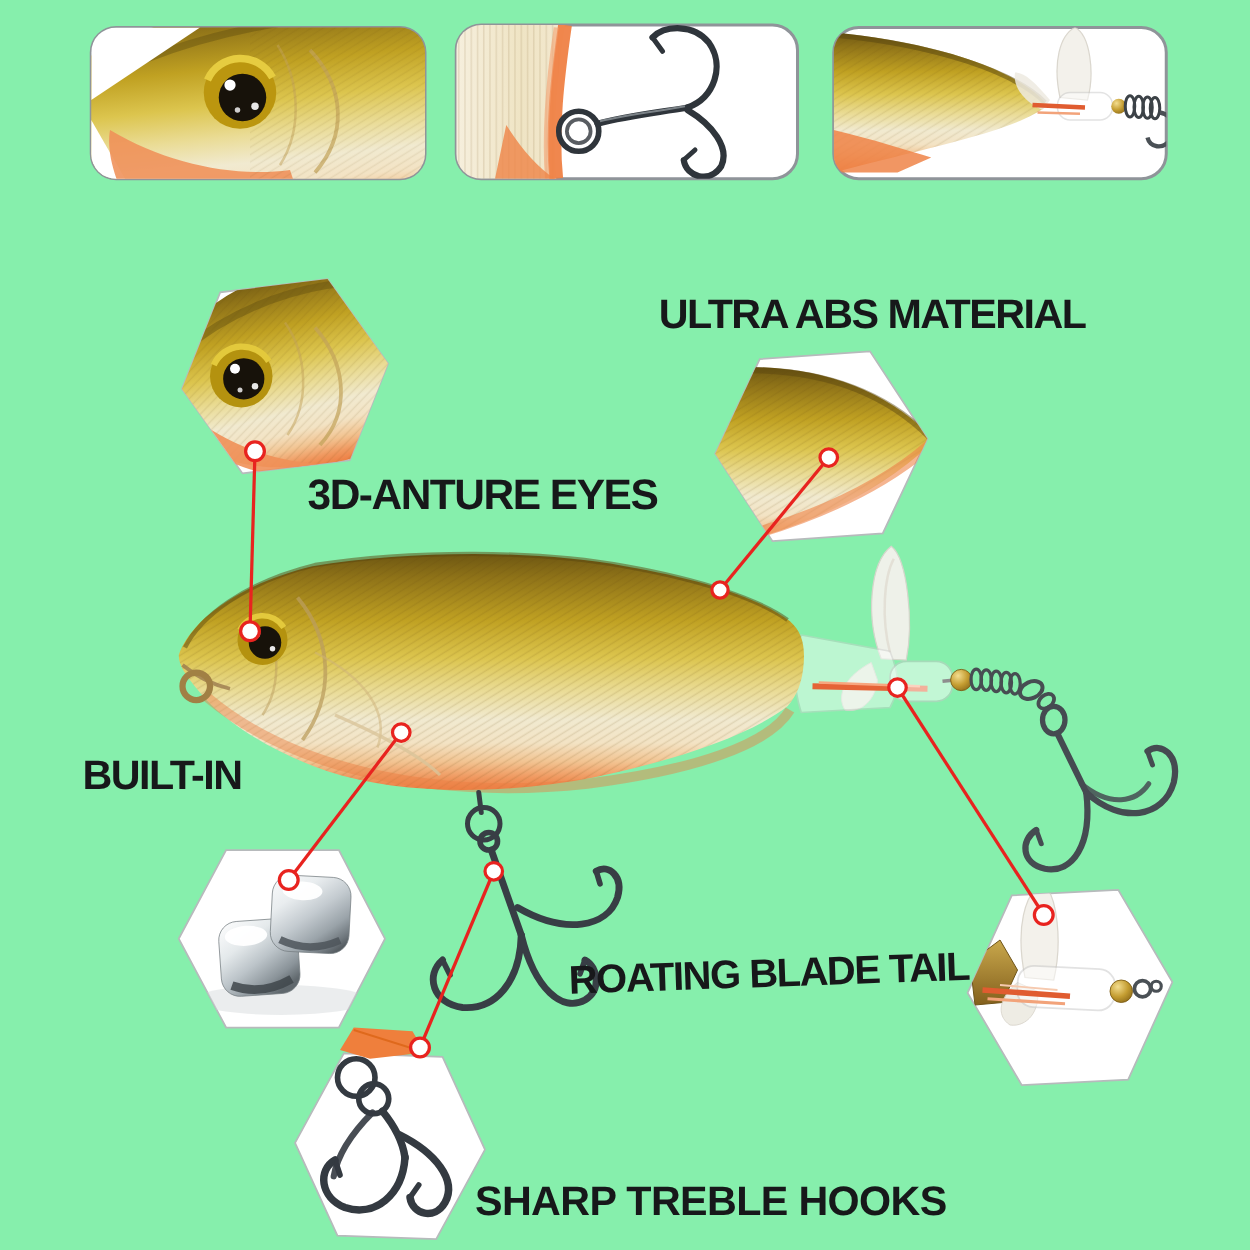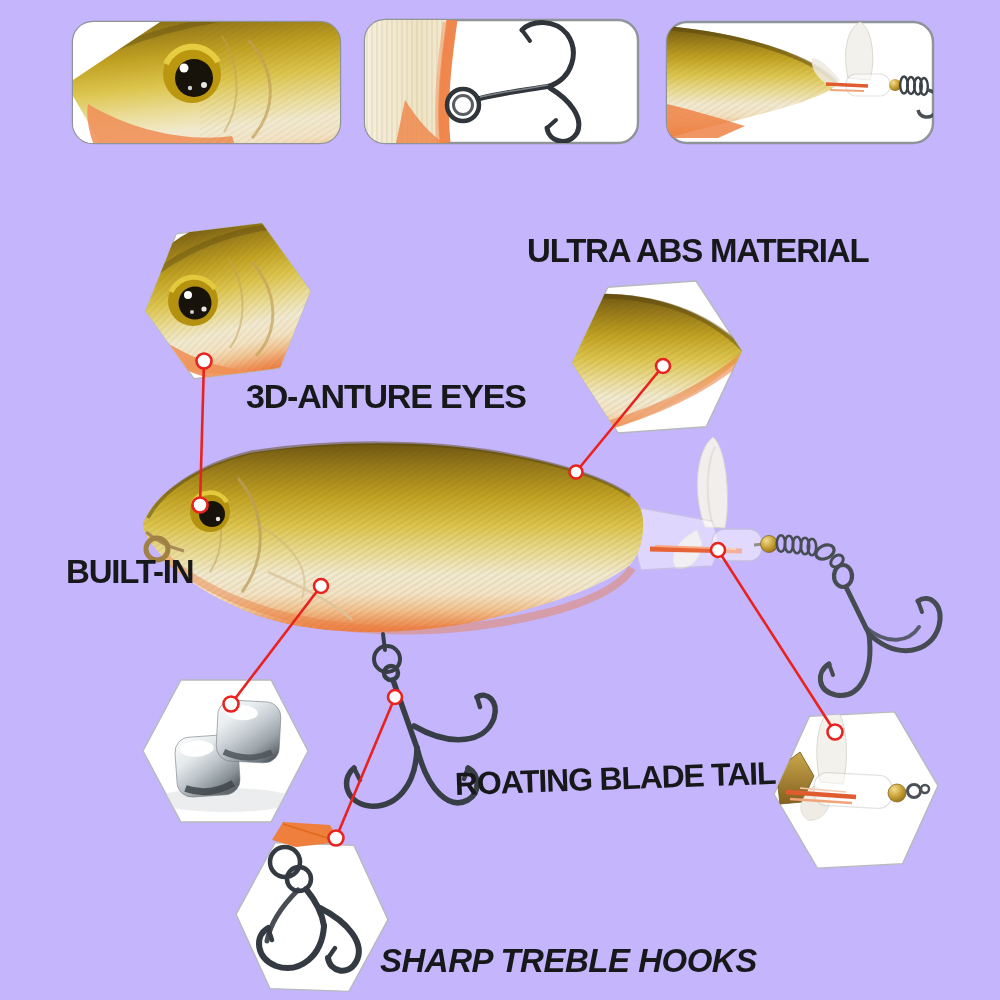--- a/index.html
+++ b/index.html
@@ -1,29 +1,29 @@
 <!DOCTYPE html>
 <html><head>
 <meta charset="utf-8">
 <style>
   html,body{margin:0;padding:0;background:#ffffff;}
   .stage{
-    position:relative;width:1000px;height:1000px;background:#c4b5fd;
+    position:relative;width:1000px;height:1000px;background:#86efac;
     overflow:hidden;font-family:"Liberation Sans",sans-serif;
   }
   .stage svg{position:absolute;left:0;top:0;}
   .callout-label{
     position:absolute;font-weight:700;color:#17181a;line-height:1.08;
     letter-spacing:-1.2px;white-space:nowrap;font-size:33px;
   }
   .lbl-ultra{left:527px;top:233px;}
   .lbl-eyes{left:246px;top:378px;font-size:34px;text-align:right;}
-  .lbl-metal{left:66px;top:552px;line-height:1.24;}
+  .lbl-metal{left:66px;top:600px;line-height:1.24;}
   .lbl-blade{left:455px;top:767px;transform:rotate(-2deg);transform-origin:left center;font-size:32px;}
-  .lbl-hooks{left:380px;top:943px;font-size:33px;letter-spacing:-0.5px;font-style:italic;}
+  .lbl-hooks{left:380px;top:943px;font-size:33px;letter-spacing:-0.5px;}
 </style>
 </head>
 <body>
 
 <div class="stage">
 
 <svg width="1000" height="1000" viewBox="0 0 1000 1000">
   <defs>
     <linearGradient id="bodyGrad" x1="0" y1="0" x2="0" y2="1">
       <stop offset="0" stop-color="#6e5712"></stop>

